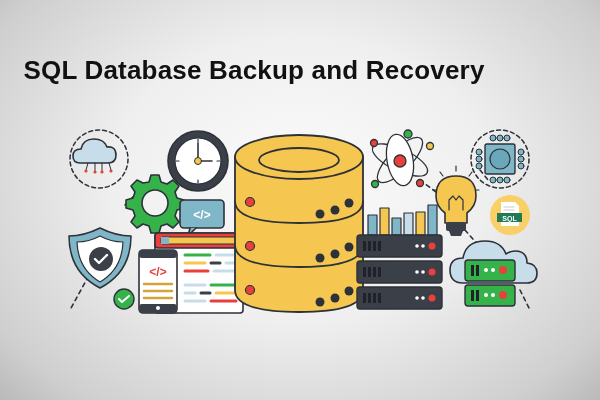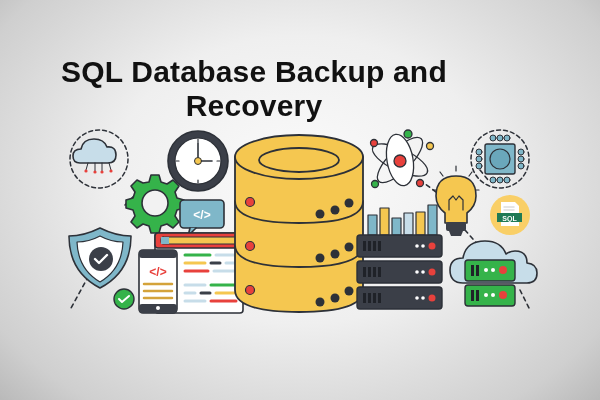--- a/index.html
+++ b/index.html
@@ -1,19 +1,19 @@
 <!DOCTYPE html>
 <html><head>
 <meta charset="utf-8">
 <style>
 html,body{margin:0;padding:0;}
 body{width:600px;height:400px;overflow:hidden;position:relative;
 background:radial-gradient(ellipse 70% 80% at 50% 45%, #fbfbfb 0%, #efefef 45%, #cfcfcf 85%, #b8b8b8 100%);
 font-family:"Liberation Sans",sans-serif;}
-.title{position:absolute;left:0;top:55px;width:508px;text-align:center;font-size:30px;font-weight:bold;color:#111;letter-spacing:0.2px;}
+.title{position:absolute;left:0;top:55px;width:508px;text-align:center;font-size:26px;font-weight:bold;color:#111;letter-spacing:0.2px;}
 svg.art{position:absolute;left:0;top:0;}
 </style>
 </head>
 <body>
 
 <div class="title">SQL Database Backup and Recovery</div>
 
 <svg class="art" width="600" height="400" viewBox="0 0 600 400" stroke-linecap="round" stroke-linejoin="round">
 
   <g fill="none" stroke="#2d3138" stroke-width="1.6" stroke-dasharray="4 4">

